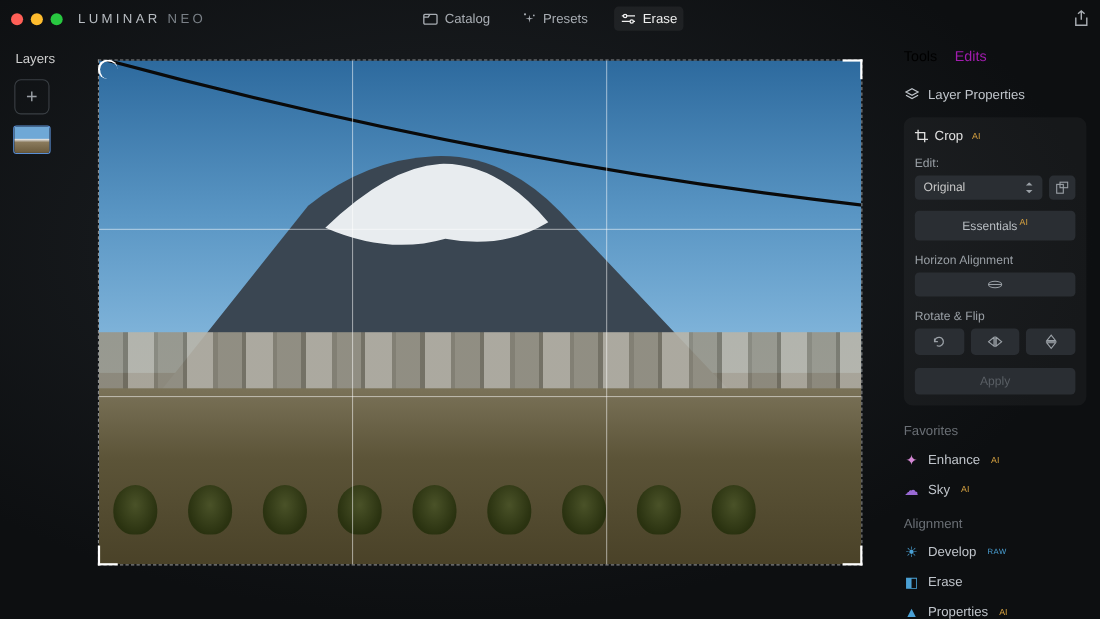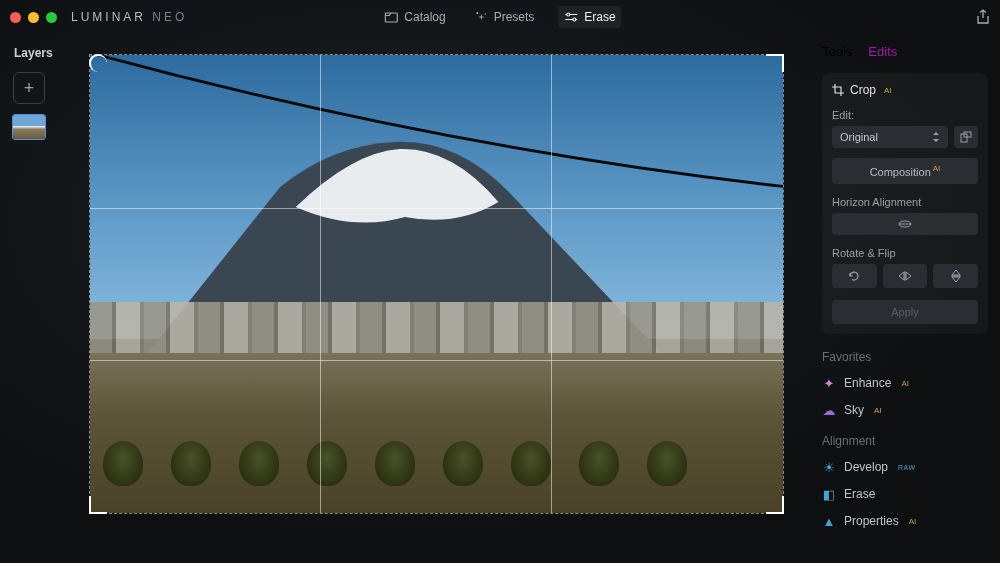--- a/index.html
+++ b/index.html
@@ -17,21 +17,21 @@
   .topnav { position: absolute; left: 50%; transform: translateX(-50%); display: flex; gap: 18px; }
   .topnav-item { display: flex; align-items: center; gap: 6px; font-size: 12px; color: #a8adb3; cursor: pointer; padding: 4px 6px; border-radius: 4px; }
   .topnav-item.active { background: rgba(255,255,255,0.06); color: #f0f0f0; }
   .share { margin-left: auto; color: #a8adb3; cursor: pointer; }
   
   
   .main { display: flex; height: calc(100% - 34px); }
   
   
   .leftbar { width: 58px; display: flex; flex-direction: column; align-items: center; padding-top: 12px; }
-  .leftbar-title { font-size: 12px; color: #d0d0d0; margin-bottom: 12px; align-self: flex-start; padding-left: 14px; font-weight: bold; }
+  .leftbar-title { font-size: 12px; color: #d0d0d0; margin-bottom: 12px; align-self: flex-start; padding-left: 14px; }
   .add-layer { width: 32px; height: 32px; border: 1px solid #3a3f44; border-radius: 6px; display: flex; align-items: center; justify-content: center; color: #9a9fa5; font-size: 18px; cursor: pointer; margin-bottom: 10px; }
   .thumb { width: 34px; height: 26px; border-radius: 3px; border: 1.5px solid #5a8fd6; overflow: hidden; cursor: pointer; }
   .thumb-img { width: 100%; height: 100%; background: linear-gradient(to bottom, #6fa8d6 0%, #6fa8d6 45%, #e8e8e8 48%, #8a7a5c 60%, #6a5a3c 100%); }
   
   
   .canvas-wrap { flex: 1; display: flex; align-items: flex-start; justify-content: center; padding: 20px 10px; }
   .canvas { position: relative; width: 695px; height: 460px; border: 1px dashed rgba(255,255,255,0.5); }
   .photo { width: 100%; height: 100%; position: relative; overflow: hidden; }
   .sky { position: absolute; top: 0; left: 0; right: 0; height: 62%; background: linear-gradient(to bottom, #2d6a9e 0%, #5a96c4 50%, #8abce0 100%); }
   .mountain { position: absolute; top: 18%; left: 8%; width: 75%; height: 48%; }
@@ -172,20 +172,29 @@
       <div class="corner bl"></div>
       <div class="corner br"></div>
     </div>
   </div>
 
   <div class="rightbar">
     <div class="tabs">
       <div class="tab active">Tools</div>
       <div class="tab">Edits</div>
     </div>
+    <div class="panel-link">
+      <span class="ic">
+          <svg width="13" height="13" viewBox="0 0 13 13" fill="none" stroke="#c0c5cb" stroke-width="1.1">
+            <path d="M6.5 1 L12 4 L6.5 7 L1 4 Z"></path>
+            <path d="M1 7 L6.5 10 L12 7"></path>
+          </svg>
+        </span>
+      <span>Layer Properties</span>
+    </div>
 
     <div class="crop-panel">
       <div class="crop-head">
         <span class="ic">
             <svg width="12" height="12" viewBox="0 0 12 12" fill="none" stroke="#e0e0e0" stroke-width="1.2">
               <path d="M3 0 L3 9 L12 9 M0 3 L9 3 L9 12"></path>
             </svg>
           </span>
         <span>Crop</span>
           <span class="ai-badge">AI</span>
@@ -200,21 +209,21 @@
               </svg>
             </span>
         </div>
         <div class="sq-btn">
             <svg width="12" height="12" viewBox="0 0 12 12" fill="none" stroke="#9aa0a6" stroke-width="1">
               <rect x="1" y="3" width="6" height="8"></rect>
               <rect x="4" y="1" width="7" height="5"></rect>
             </svg>
           </div>
       </div>
-      <div class="wide-btn"><span>Composition</span><span class="ai-badge">AI</span></div>
+      <div class="wide-btn"><span>Essentials</span><span class="ai-badge">AI</span></div>
       <div class="field-label">Horizon Alignment</div>
       <div class="horizon-bar">
         <span>
             <svg width="14" height="8" viewBox="0 0 14 8" stroke="#9aa0a6" stroke-width="1" fill="none">
               <ellipse cx="7" cy="4" rx="6" ry="3"></ellipse>
               <line x1="1" y1="4" x2="13" y2="4"></line>
             </svg>
           </span>
       </div>
       <div class="field-label">Rotate &amp; Flip</div>

